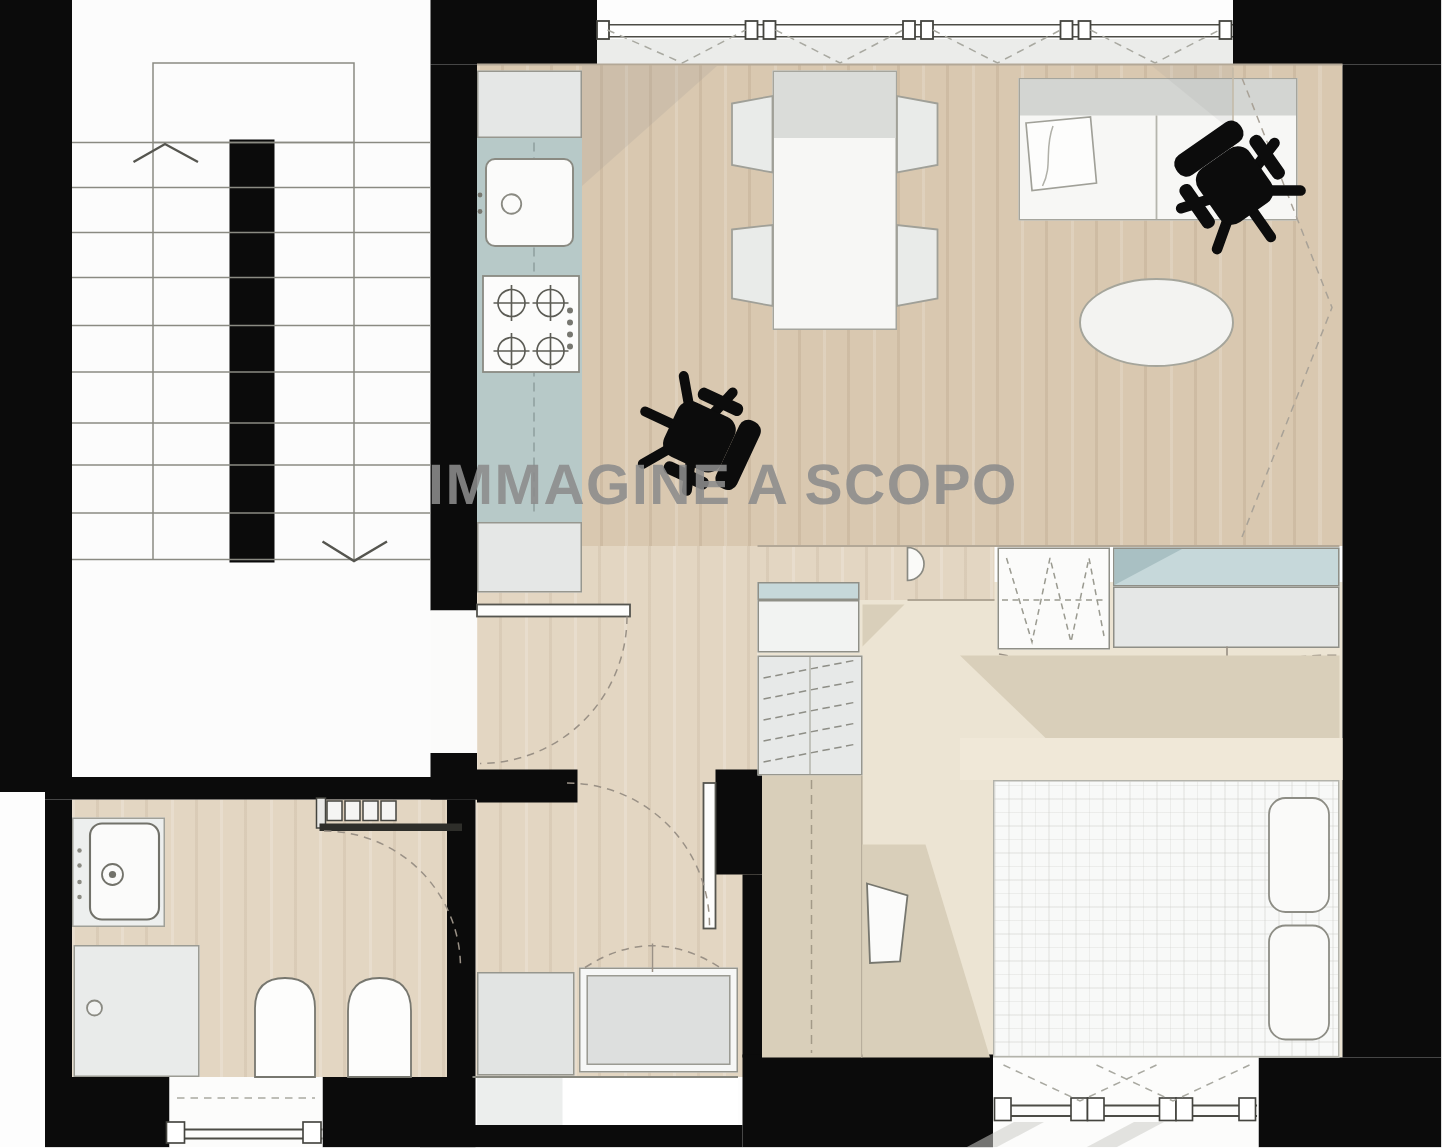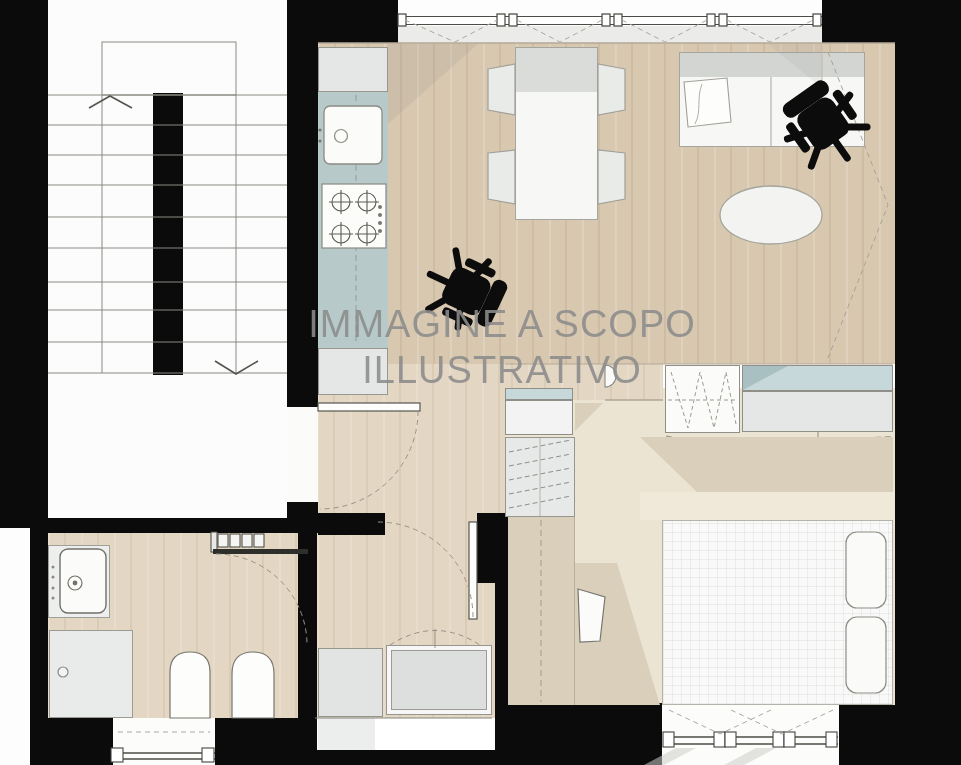--- a/index.html
+++ b/index.html
@@ -14,22 +14,22 @@
       var(--c-wood,#d9c8b0);}
   .wood-light{position:absolute;background:
       repeating-linear-gradient(90deg, rgba(255,255,255,.18) 0 2px, rgba(0,0,0,0) 2px 16px,
         rgba(110,80,50,.08) 16px 18px, rgba(0,0,0,0) 18px 33px),
       var(--c-wood-light,#e3d6c2);}
   .cream{position:absolute;background:var(--c-cream,#ece4d3);}
   .unit{position:absolute;background:var(--c-unit,#e5e7e6);border:1px solid #97978f;box-sizing:border-box;}
   .counter{position:absolute;background:var(--c-counter,#b7c9c8);}
   .furn{position:absolute;background:var(--c-furn-white,#f7f7f5);border:1px solid #a5a59d;box-sizing:border-box;}
   svg.overlay{position:absolute;left:0;top:0;z-index:6;}
-  #watermark{position:absolute;left:292px;top:301px;width:420px;z-index:9;
-     text-align:center;font-size:38px;line-height:46px;letter-spacing:1px;font-weight:400;
+  #watermark{position:absolute;left:272px;top:301px;width:420px;z-index:9;
+     text-align:center;font-size:38px;line-height:46px;letter-spacing:1px;font-weight:700;
      color:var(--c-watermark,#8c8c8c);opacity:.88;}
   .z1{z-index:1}.z2{z-index:2}.z3{z-index:3}.z4{z-index:4}
 </style>
 </head>
 <body>
 
 <div id="plan">
 
   <div class="white z1" style="left:48px;top:0;width:239px;height:518px;background:#fcfcfc;"></div>
   <div class="wood z1" style="left:318px;top:43px;width:577px;height:321px;"></div>
@@ -268,16 +268,15 @@
       <rect x="469" y="522" width="8" height="97" fill="#fdfdfc" stroke="#55554f" stroke-width="1.2"></rect>
       <path d="M378 522 A95 95 0 0 1 473 617" fill="none" stroke="#9a9186" stroke-width="1" stroke-dasharray="5 4"></path>
     </g>
 
     <path d="M605 400 H663" stroke="#b0a695" stroke-width="1.4" fill="none"></path>
     <path d="M605 365 A11 11 0 0 1 605 387 Z" fill="#fafaf8" stroke="#8a8a82" stroke-width="1.1"></path>
   </svg>
 
   <div id="watermark">
     <div>IMMAGINE A SCOPO</div>
-    <div>ILLUSTRATIVO</div>
   </div>
 
 </div>
 
 </body></html>

